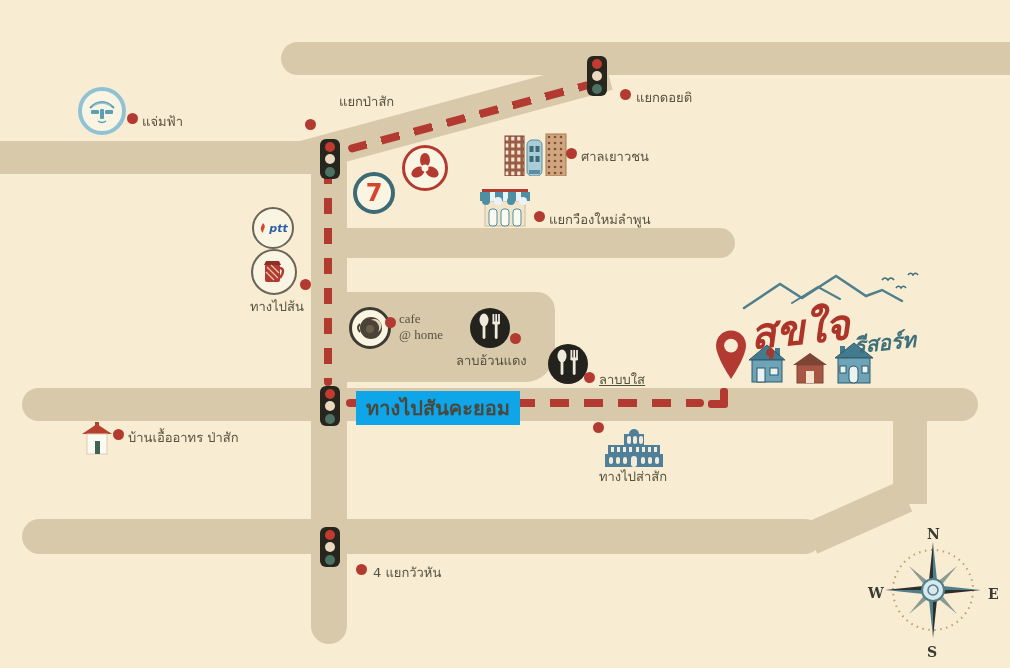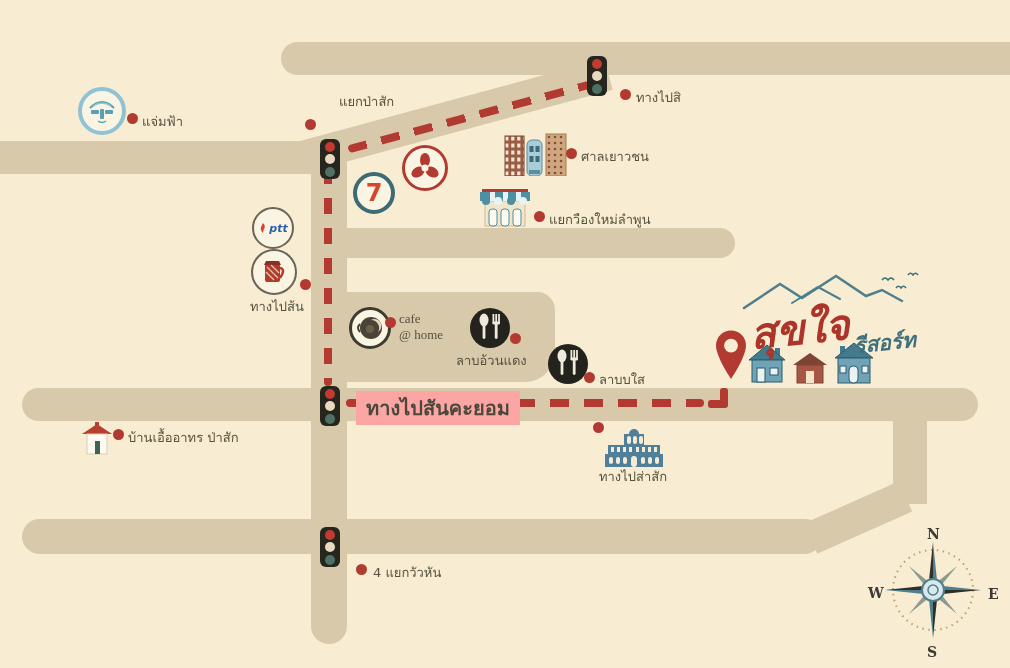--- a/index.html
+++ b/index.html
@@ -2,21 +2,21 @@
 <html><head>
 <meta charset="utf-8">
 <style>
   html,body{margin:0;padding:0;}
   body{font-family:"DejaVu Sans",sans-serif;}
   #stage{position:relative;width:1010px;height:668px;background:#f8edd3;overflow:hidden;}
 
   
   .road{position:absolute;background:#d8c9aa;z-index:1;}
   .road-label{position:absolute;z-index:3;font-weight:bold;color:#4b483b;font-size:20px;white-space:nowrap;}
-  .road-label.on-road{background:#fca5a5;padding:1px 10px;}
+  .road-label.on-road{background:#0ea5e9;padding:1px 10px;}
 
   
   .dash-h{position:absolute;height:8px;z-index:2;border-radius:4px;
     background:repeating-linear-gradient(90deg,#b23a31 0 19px,rgba(0,0,0,0) 19px 34px);}
   .dash-v{position:absolute;width:8px;z-index:2;border-radius:4px;
     background:repeating-linear-gradient(180deg,#b23a31 0 16px,rgba(0,0,0,0) 16px 30px);}
   .dash-bit{position:absolute;background:#b23a31;z-index:2;border-radius:3px;}
 
   
   .dot{position:absolute;width:11px;height:11px;border-radius:50%;background:#b23a31;z-index:4;}
@@ -101,21 +101,21 @@
       <rect x="15" y="15" width="4" height="10" rx="1" fill="#5b9fb5"></rect>
       <path d="M13,27 q4,3 8,0" fill="none" stroke="#5b9fb5" stroke-width="1.5"></path>
     </svg>
   </div>
   <div class="dot" style="left:127px;top:113px;"></div>
   <div class="poi-label" style="left:142px;top:111px;">แจ่มฟ้า</div>
 
   <div class="poi-label" style="left:299px;top:91px;margin-left:40px;">แยกป่าสัก</div>
   <div class="dot" style="left:305px;top:119px;"></div>
   <div class="dot" style="left:620px;top:89px;"></div>
-  <div class="poi-label" style="left:636px;top:87px;">ทางไปสิ</div>
+  <div class="poi-label" style="left:636px;top:87px;">แยกดอยติ</div>
 
   <div class="badge seven" style="left:353px;top:172px;">
     <span>7</span>
   </div>
   <div class="badge trefoil" style="left:402px;top:145px;">
     <svg width="32" height="32" viewBox="0 0 32 32">
       <ellipse cx="16" cy="8" rx="5" ry="7" fill="#b23a31"></ellipse>
       <ellipse cx="9" cy="20" rx="5" ry="7" fill="#b23a31" transform="rotate(60 9 20)"></ellipse>
       <ellipse cx="23" cy="20" rx="5" ry="7" fill="#b23a31" transform="rotate(-60 23 20)"></ellipse>
       <circle cx="16" cy="16" r="3.5" fill="#faf4e3"></circle>
@@ -219,21 +219,21 @@
       <ellipse cx="14" cy="12" rx="4.5" ry="6.5" fill="#efeadb"></ellipse>
       <rect x="12.6" y="17" width="2.8" height="14" rx="1.4" fill="#efeadb"></rect>
       <rect x="22.5" y="6" width="1.8" height="10" fill="#efeadb"></rect>
       <rect x="25.3" y="6" width="1.8" height="10" fill="#efeadb"></rect>
       <rect x="28.1" y="6" width="1.8" height="10" fill="#efeadb"></rect>
       <rect x="22.5" y="13.5" width="7.4" height="3" rx="1.5" fill="#efeadb"></rect>
       <rect x="24.8" y="15" width="2.8" height="16" rx="1.4" fill="#efeadb"></rect>
     </svg>
   </div>
   <div class="dot" style="left:584px;top:372px;"></div>
-  <div class="poi-label" style="left:599px;top:369px;">ลาบบใส</div>
+  <div class="poi-label" style="left:599px;top:369px;text-decoration:underline;">ลาบบใส</div>
 
   <div class="icon-wrap" style="left:82px;top:422px;">
     <svg width="30" height="34" viewBox="0 0 30 34">
       <polygon points="0,12 15,2 30,12" fill="#b5402f"></polygon>
       <rect x="13" y="0" width="4" height="4" fill="#b5402f"></rect>
       <rect x="5" y="12" width="20" height="20" fill="#fdfaf2" stroke="#d8cdb4"></rect>
       <rect x="13" y="19" width="5" height="13" fill="#3f6454"></rect>
     </svg>
   </div>
   <div class="dot" style="left:113px;top:429px;"></div>

